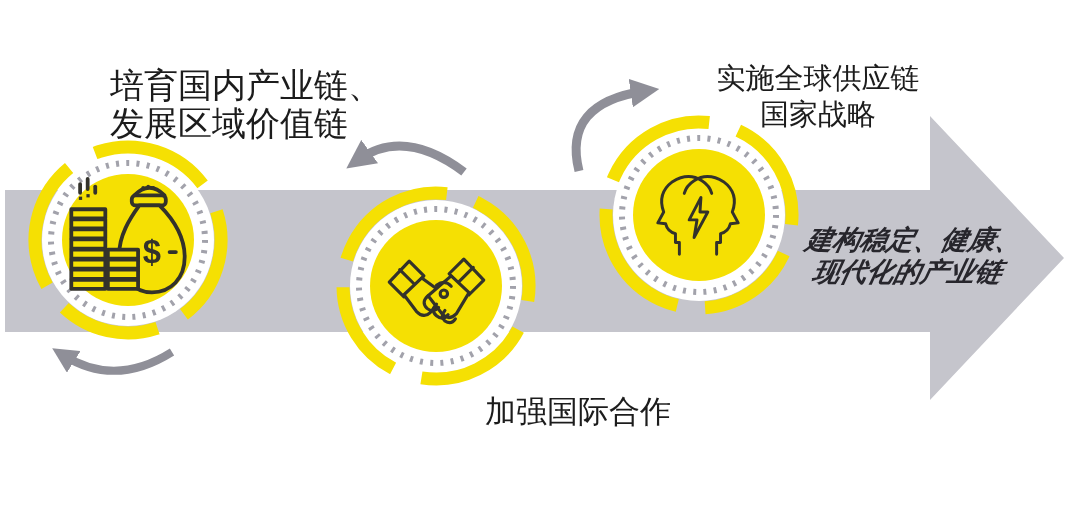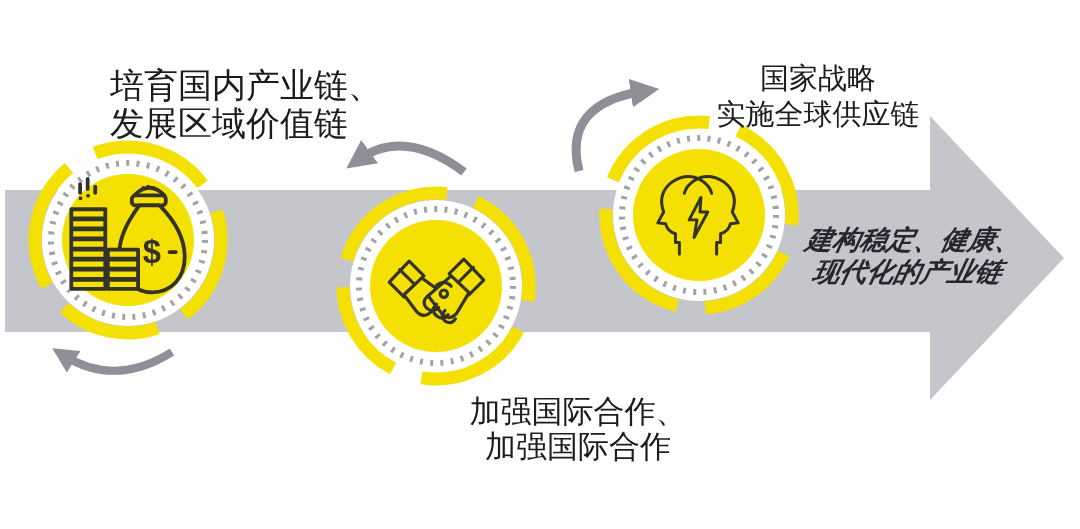--- a/index.html
+++ b/index.html
@@ -133,26 +133,25 @@
       <path d="M 69,90 L 69,78 L 73,78 L 73,69 Q 81,67 83,59 L 91,58 L 85,47 Q 92,28 76,16 Q 60,6 46,15 Q 38,20 36,28"></path>
       <polygon points="53,32 41,55 49,55 46,73 60,47 52,47" stroke-width="2.6"></polygon>
     </g>
   </svg>
 
   <div class="label label-1">
     <span>培育国内产业链、</span>
     <span>发展区域价值链</span>
   </div>
   <div class="label label-2">
-    <span>加强国际合作、</span>
     <span>加强国际合作</span>
   </div>
   <div class="label label-3">
+    <span>实施全球供应链</span>
     <span>国家战略</span>
-    <span>实施全球供应链</span>
   </div>
 
   <div class="caption">
     <span>建构稳定、健康、</span>
     <span>现代化的产业链</span>
   </div>
 
 </div>
 
 </body></html>

